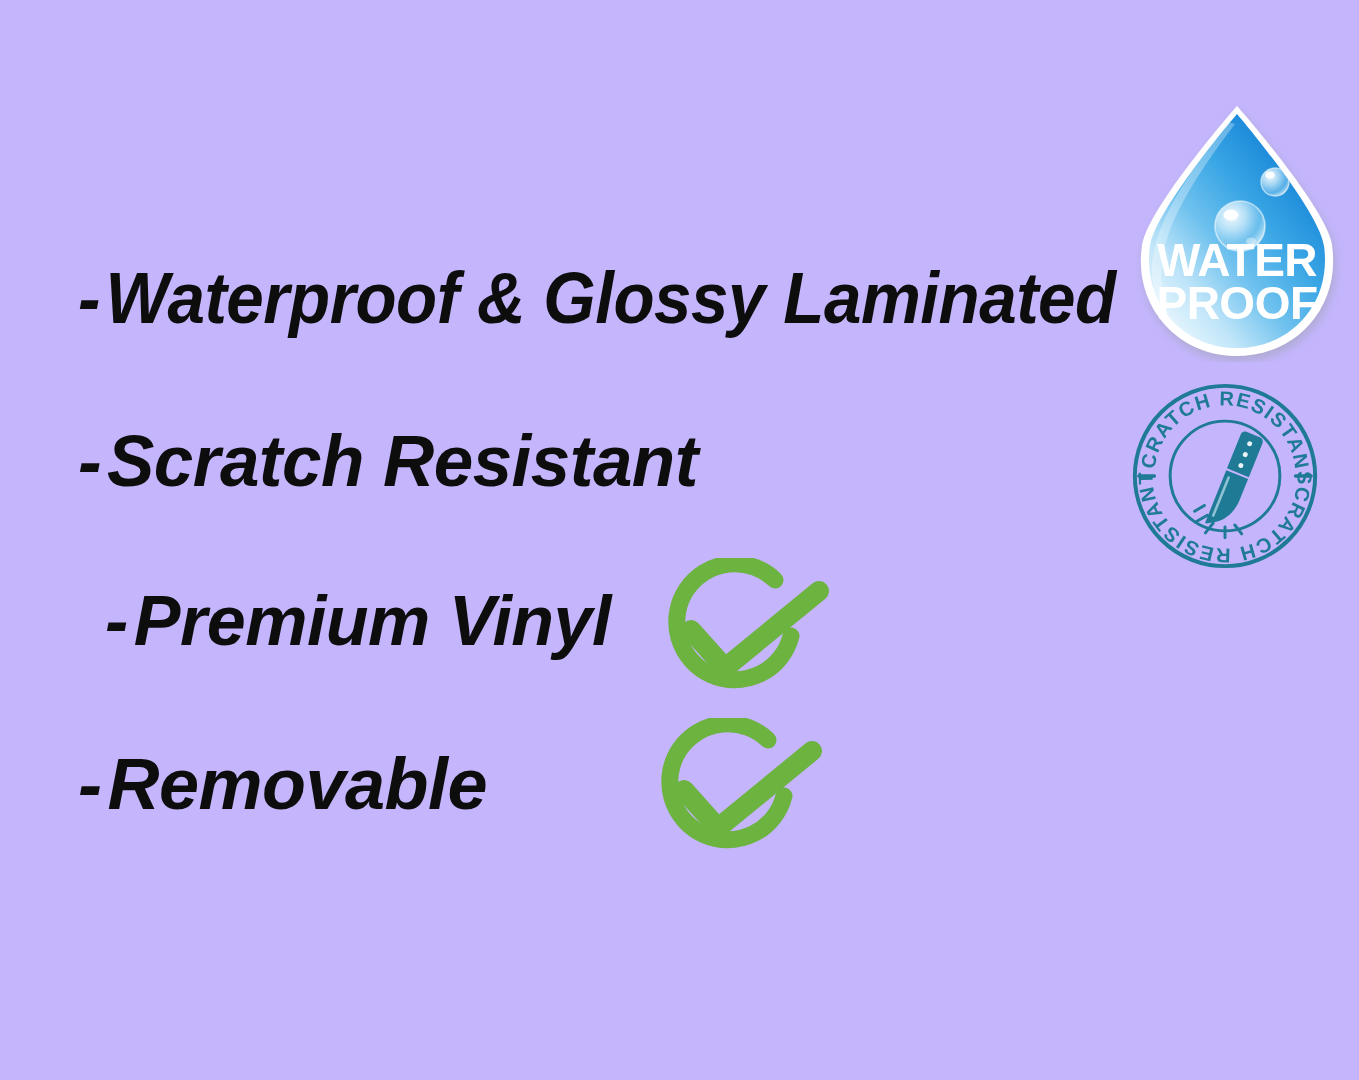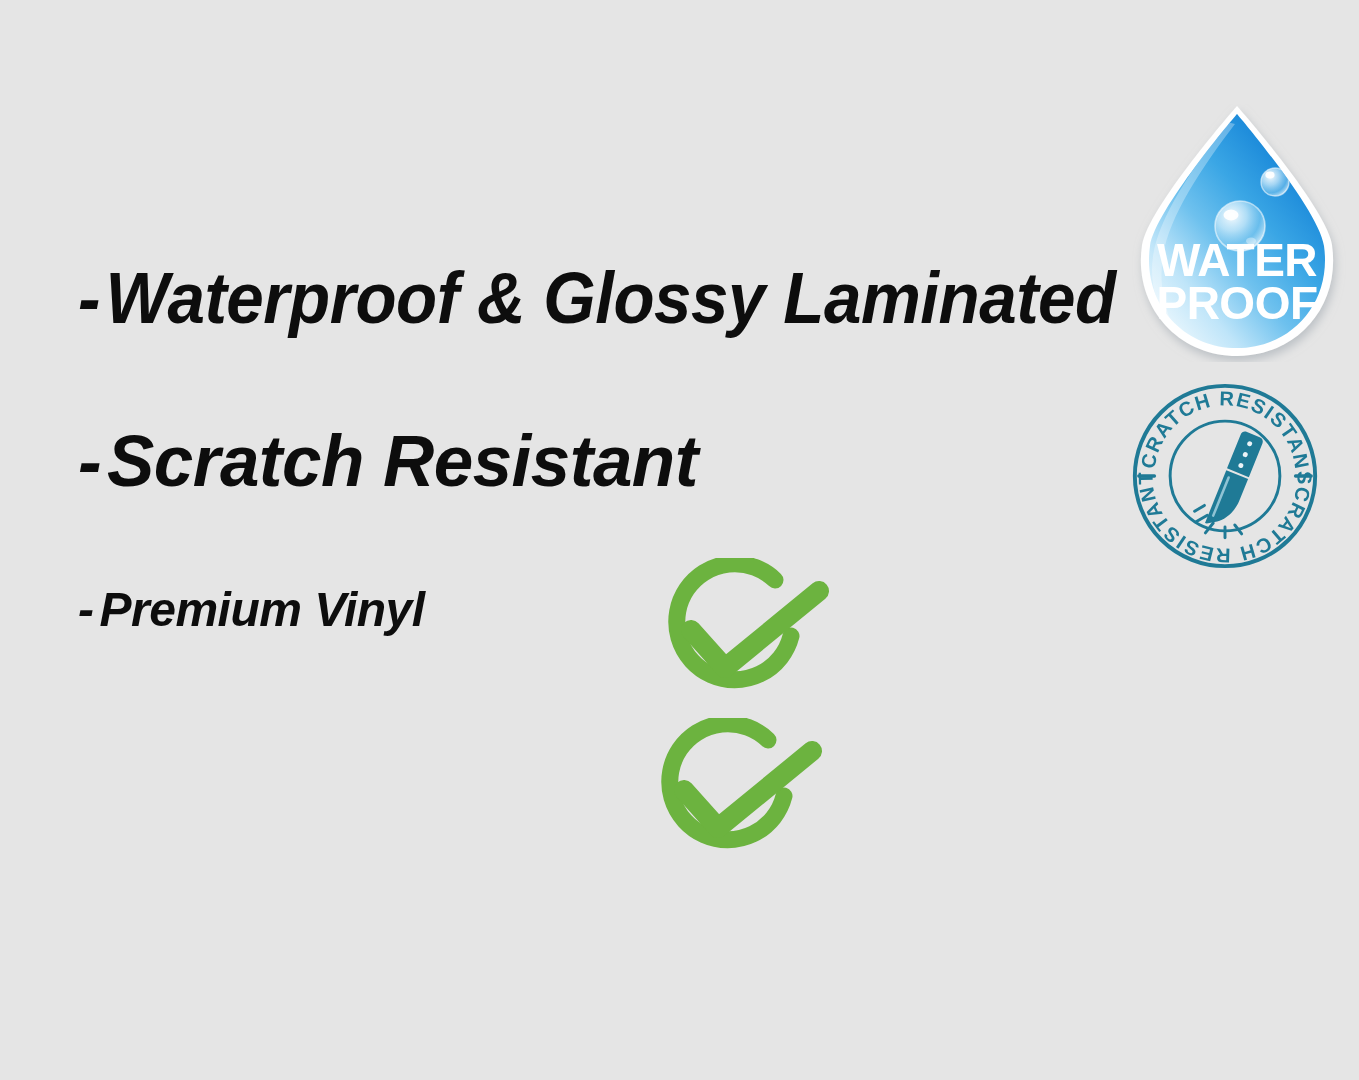--- a/index.html
+++ b/index.html
@@ -8,21 +8,21 @@
     padding: 0;
     background: #ffffff;
   }
   body {
     font-family: "Liberation Sans", sans-serif;
   }
   #canvas {
     position: relative;
     width: 1359px;
     height: 1080px;
-    background: #e5e5e5;
+    background: #c4b5fd;
     overflow: hidden;
   }
 
   
   .feature-line {
     position: absolute;
     left: 78px;
     white-space: nowrap;
     color: #0d0d0d;
     font-family: "Liberation Sans", sans-serif;
@@ -34,21 +34,21 @@
   .feature-line .dash {
     display: inline-block;
     margin-right: 6px;
   }
   .feature-line .label {
     display: inline-block;
   }
 
   #feature-0 { top: 262px; font-size: 72px; transform: scaleX(0.935); transform-origin: left top; }
   #feature-1 { top: 425px; font-size: 72px; transform: scaleX(0.985); transform-origin: left top; }
-  #feature-2 { top: 586px; font-size: 48px; transform: scaleX(1.0);  transform-origin: left top; }
+  #feature-2 { top: 586px; font-size: 70px; transform: scaleX(1.0);  transform-origin: left top; margin-left: 27px; }
   #feature-3 { top: 748px; font-size: 72px; transform: scaleX(1.0);  transform-origin: left top; }
 
   
   .badge {
     position: absolute;
   }
   #waterproof-badge {
     left: 1123px;
     top: 104px;
     width: 228px;
@@ -84,20 +84,23 @@
   </div>
 
   <div class="feature-line" id="feature-1">
     <span class="dash">-</span><span class="label">Scratch Resistant</span>
   </div>
 
   <div class="feature-line" id="feature-2">
     <span class="dash">-</span><span class="label">Premium Vinyl</span>
   </div>
 
+  <div class="feature-line" id="feature-3">
+    <span class="dash">-</span><span class="label">Removable</span>
+  </div>
 
   <div class="badge" id="waterproof-badge">
     <svg viewBox="0 0 228 258" xmlns="http://www.w3.org/2000/svg">
       <defs>
         <linearGradient id="dropGrad" x1="0.12" y1="0.92" x2="0.88" y2="0.08">
           <stop offset="0%" stop-color="#e8f6fd"></stop>
           <stop offset="18%" stop-color="#bfe5f9"></stop>
           <stop offset="40%" stop-color="#6ec1ee"></stop>
           <stop offset="62%" stop-color="#3aa6e5"></stop>
           <stop offset="82%" stop-color="#1f8ddb"></stop>

